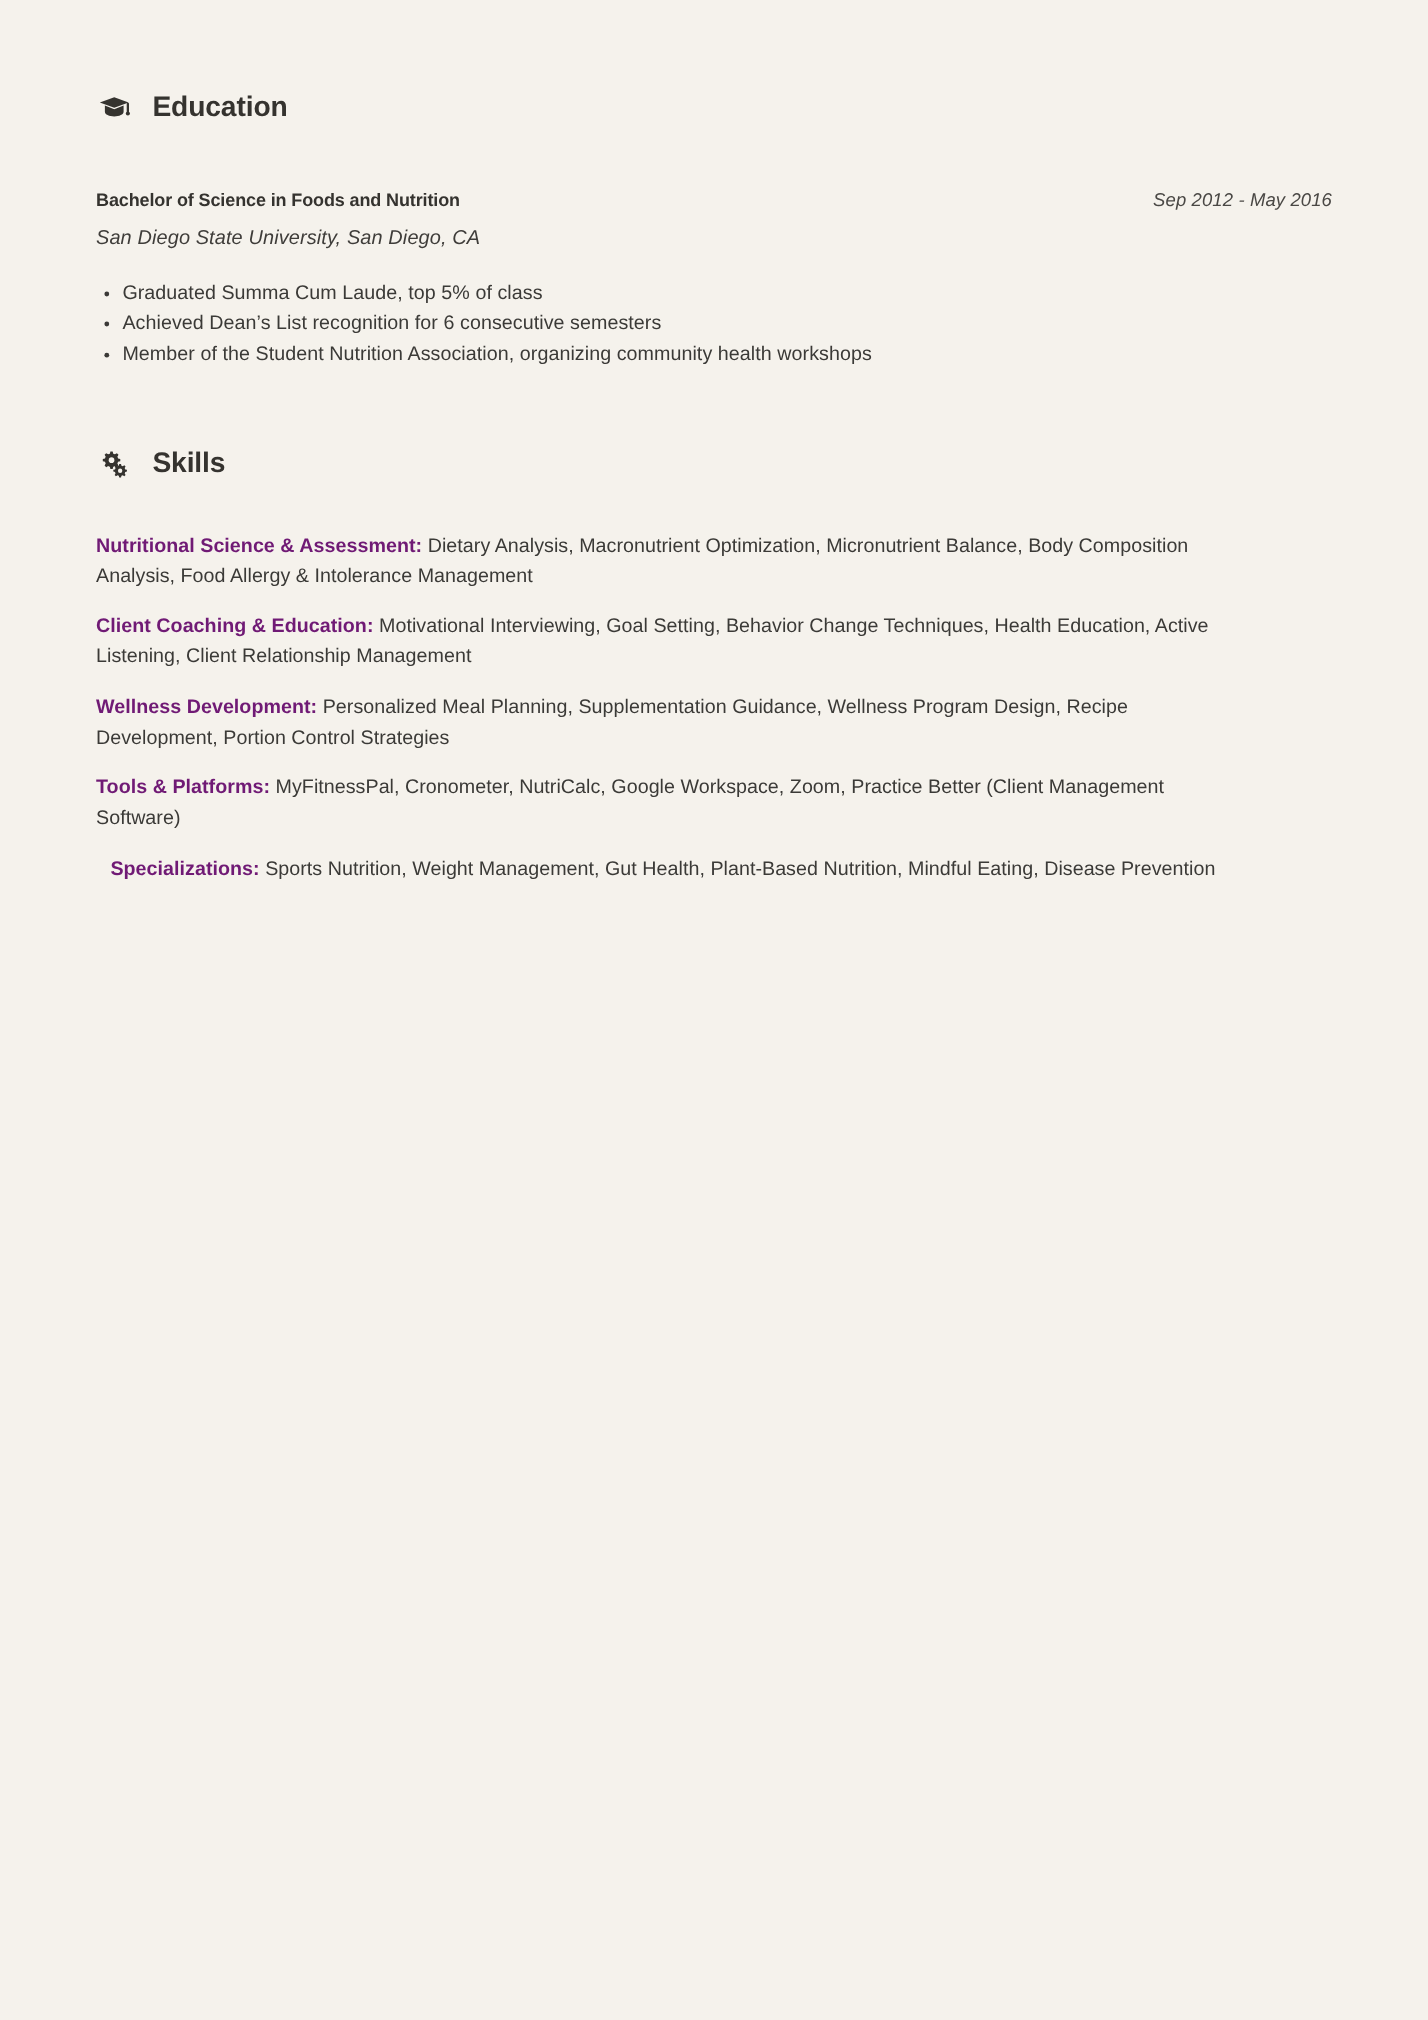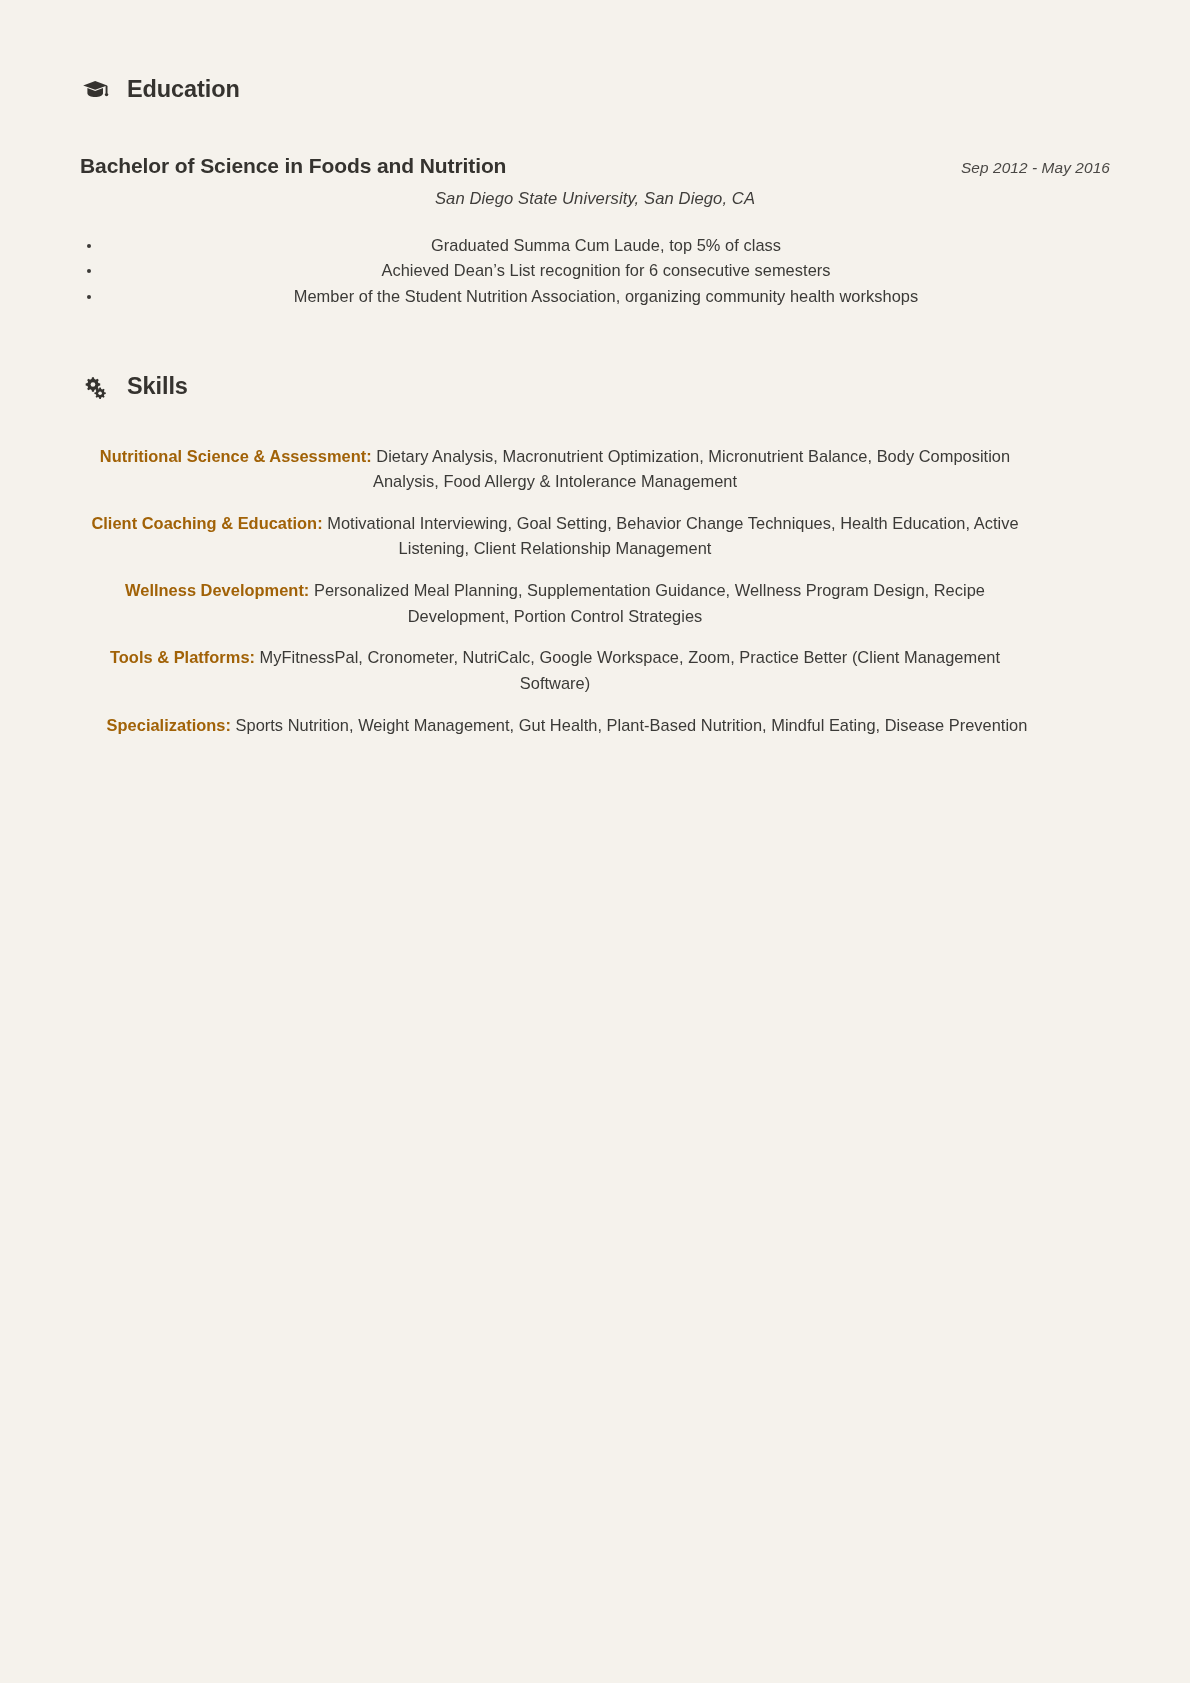--- a/index.html
+++ b/index.html
@@ -13,21 +13,20 @@
     font-family: "Liberation Sans", sans-serif;
     color: #3b3a37;
     -webkit-font-smoothing: antialiased;
   }
   .page {
     position: relative;
     width: 1190px;
     height: 1683px;
     box-sizing: border-box;
     padding: 58px 80px 0 80px;
-    text-align: center;
   }
 
   
   .section-head {
     display: flex;
     align-items: center;
     gap: 17px;
     margin: 0 0 26px 0;
   }
   .section-head .icon {
@@ -49,21 +48,21 @@
   }
 
   
   .entry-row {
     display: flex;
     align-items: baseline;
     justify-content: space-between;
     gap: 20px;
   }
   .entry-title {
-    font-size: 21px;
+    font-size: 15px;
     font-weight: bold;
     color: #35332f;
     letter-spacing: -0.1px;
   }
   .entry-date {
     font-size: 15.4px;
     font-style: italic;
     color: #4a4845;
     white-space: nowrap;
     letter-spacing: 0.1px;
@@ -108,21 +107,21 @@
     font-size: 16.4px;
     line-height: 25.4px;
     color: #3b3a37;
     margin-bottom: 10px;
     max-width: 950px;
     letter-spacing: 0.03px;
   }
   .skill-line:last-child { margin-bottom: 0; margin-left: 12px; }
   .skill-label {
     font-weight: bold;
-    color: #a16207;
+    color: #701a75;
   }
   .education-block { margin-bottom: 0; }
 </style>
 </head>
 <body>
 
 <div class="page">
 
   <section class="education-block">
 

